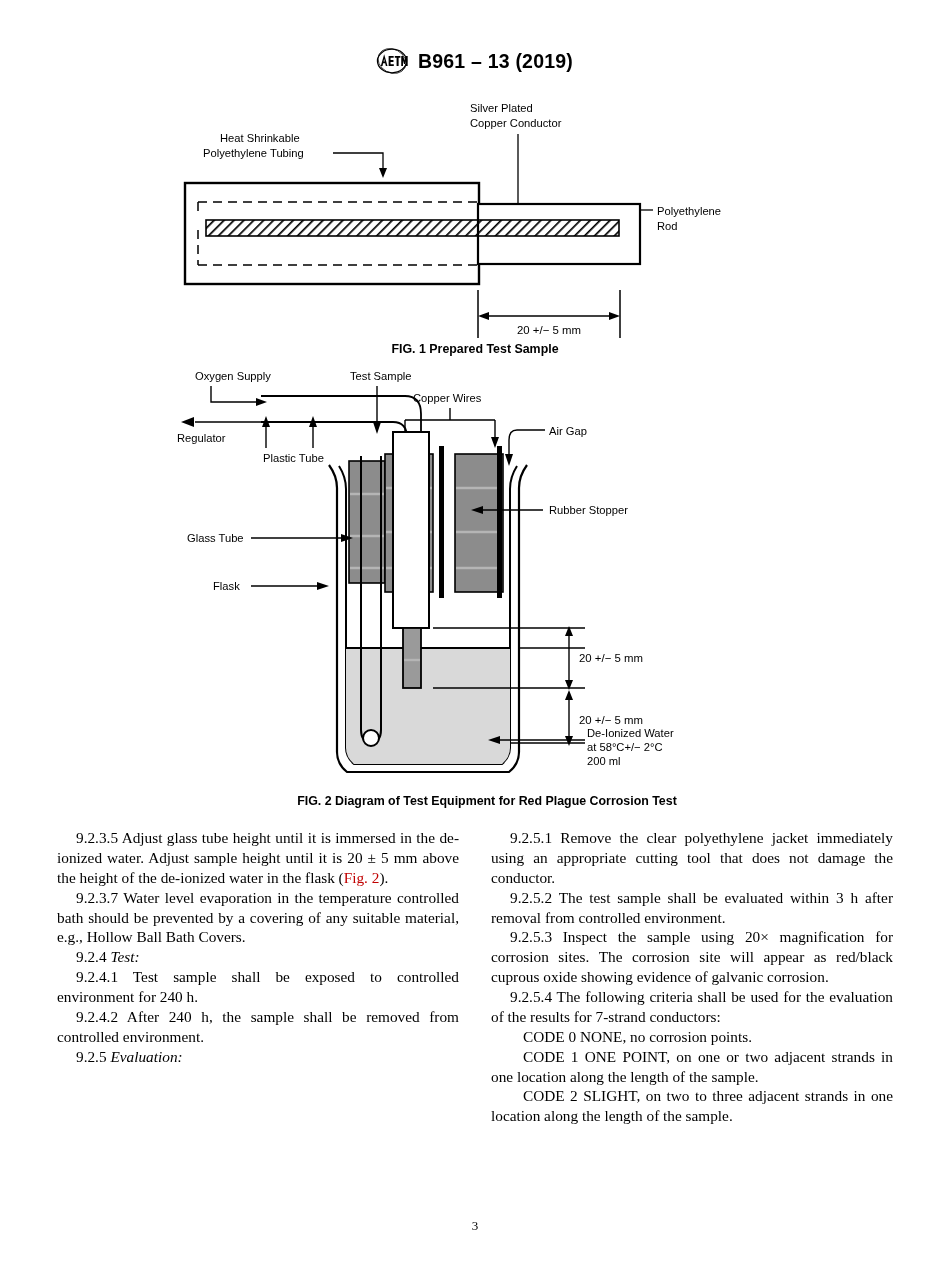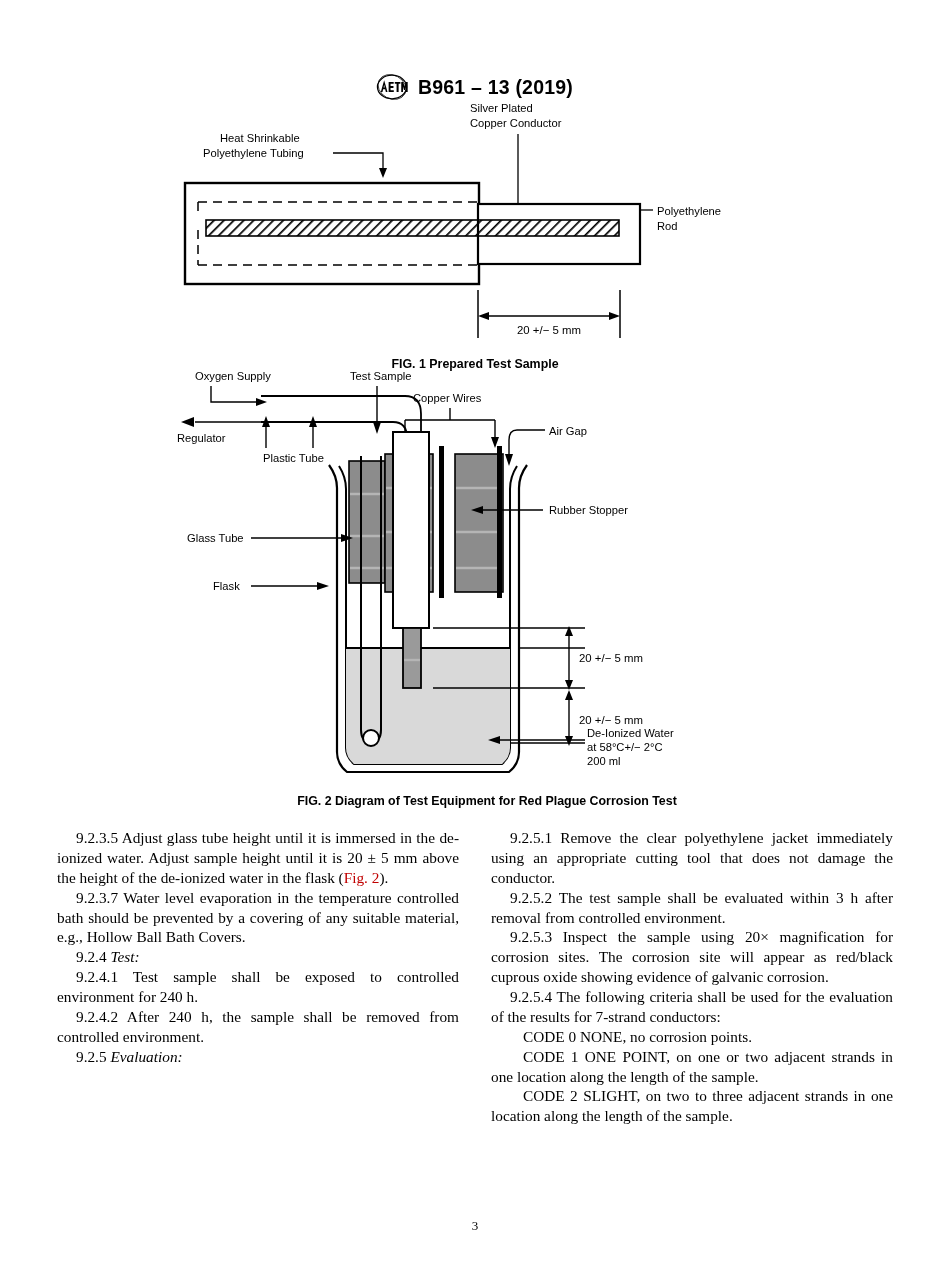--- a/index.html
+++ b/index.html
@@ -20,21 +20,20 @@
   .page-header {
     position: absolute;
     top: 47px;
     left: 0;
     width: 948px;
     text-align: center;
     display: flex;
     justify-content: center;
     align-items: center;
     gap: 9px;
-    margin-top: 26px;
   }
   .astm-logo {
     width: 34px;
     height: 28px;
     display: block;
   }
   .header-title {
     font-family: "Liberation Sans", sans-serif;
     font-weight: bold;
     font-size: 19.5px;
@@ -51,21 +50,21 @@
   #figure-1-block { top: 90px; }
   #figure-2-block { top: 360px; }
 
   .fig-svg { display: block; margin: 0 auto; }
 
   .fig-caption {
     font-family: "Liberation Sans", sans-serif;
     font-weight: bold;
     font-size: 12.4px;
     text-align: center;
-    margin-top: 17px;
+    margin-top: 2px;
   }
 
   
   .columns {
     position: absolute;
     top: 828px;
     left: 57px;
     width: 836px;
     display: flex;
     gap: 32px;

